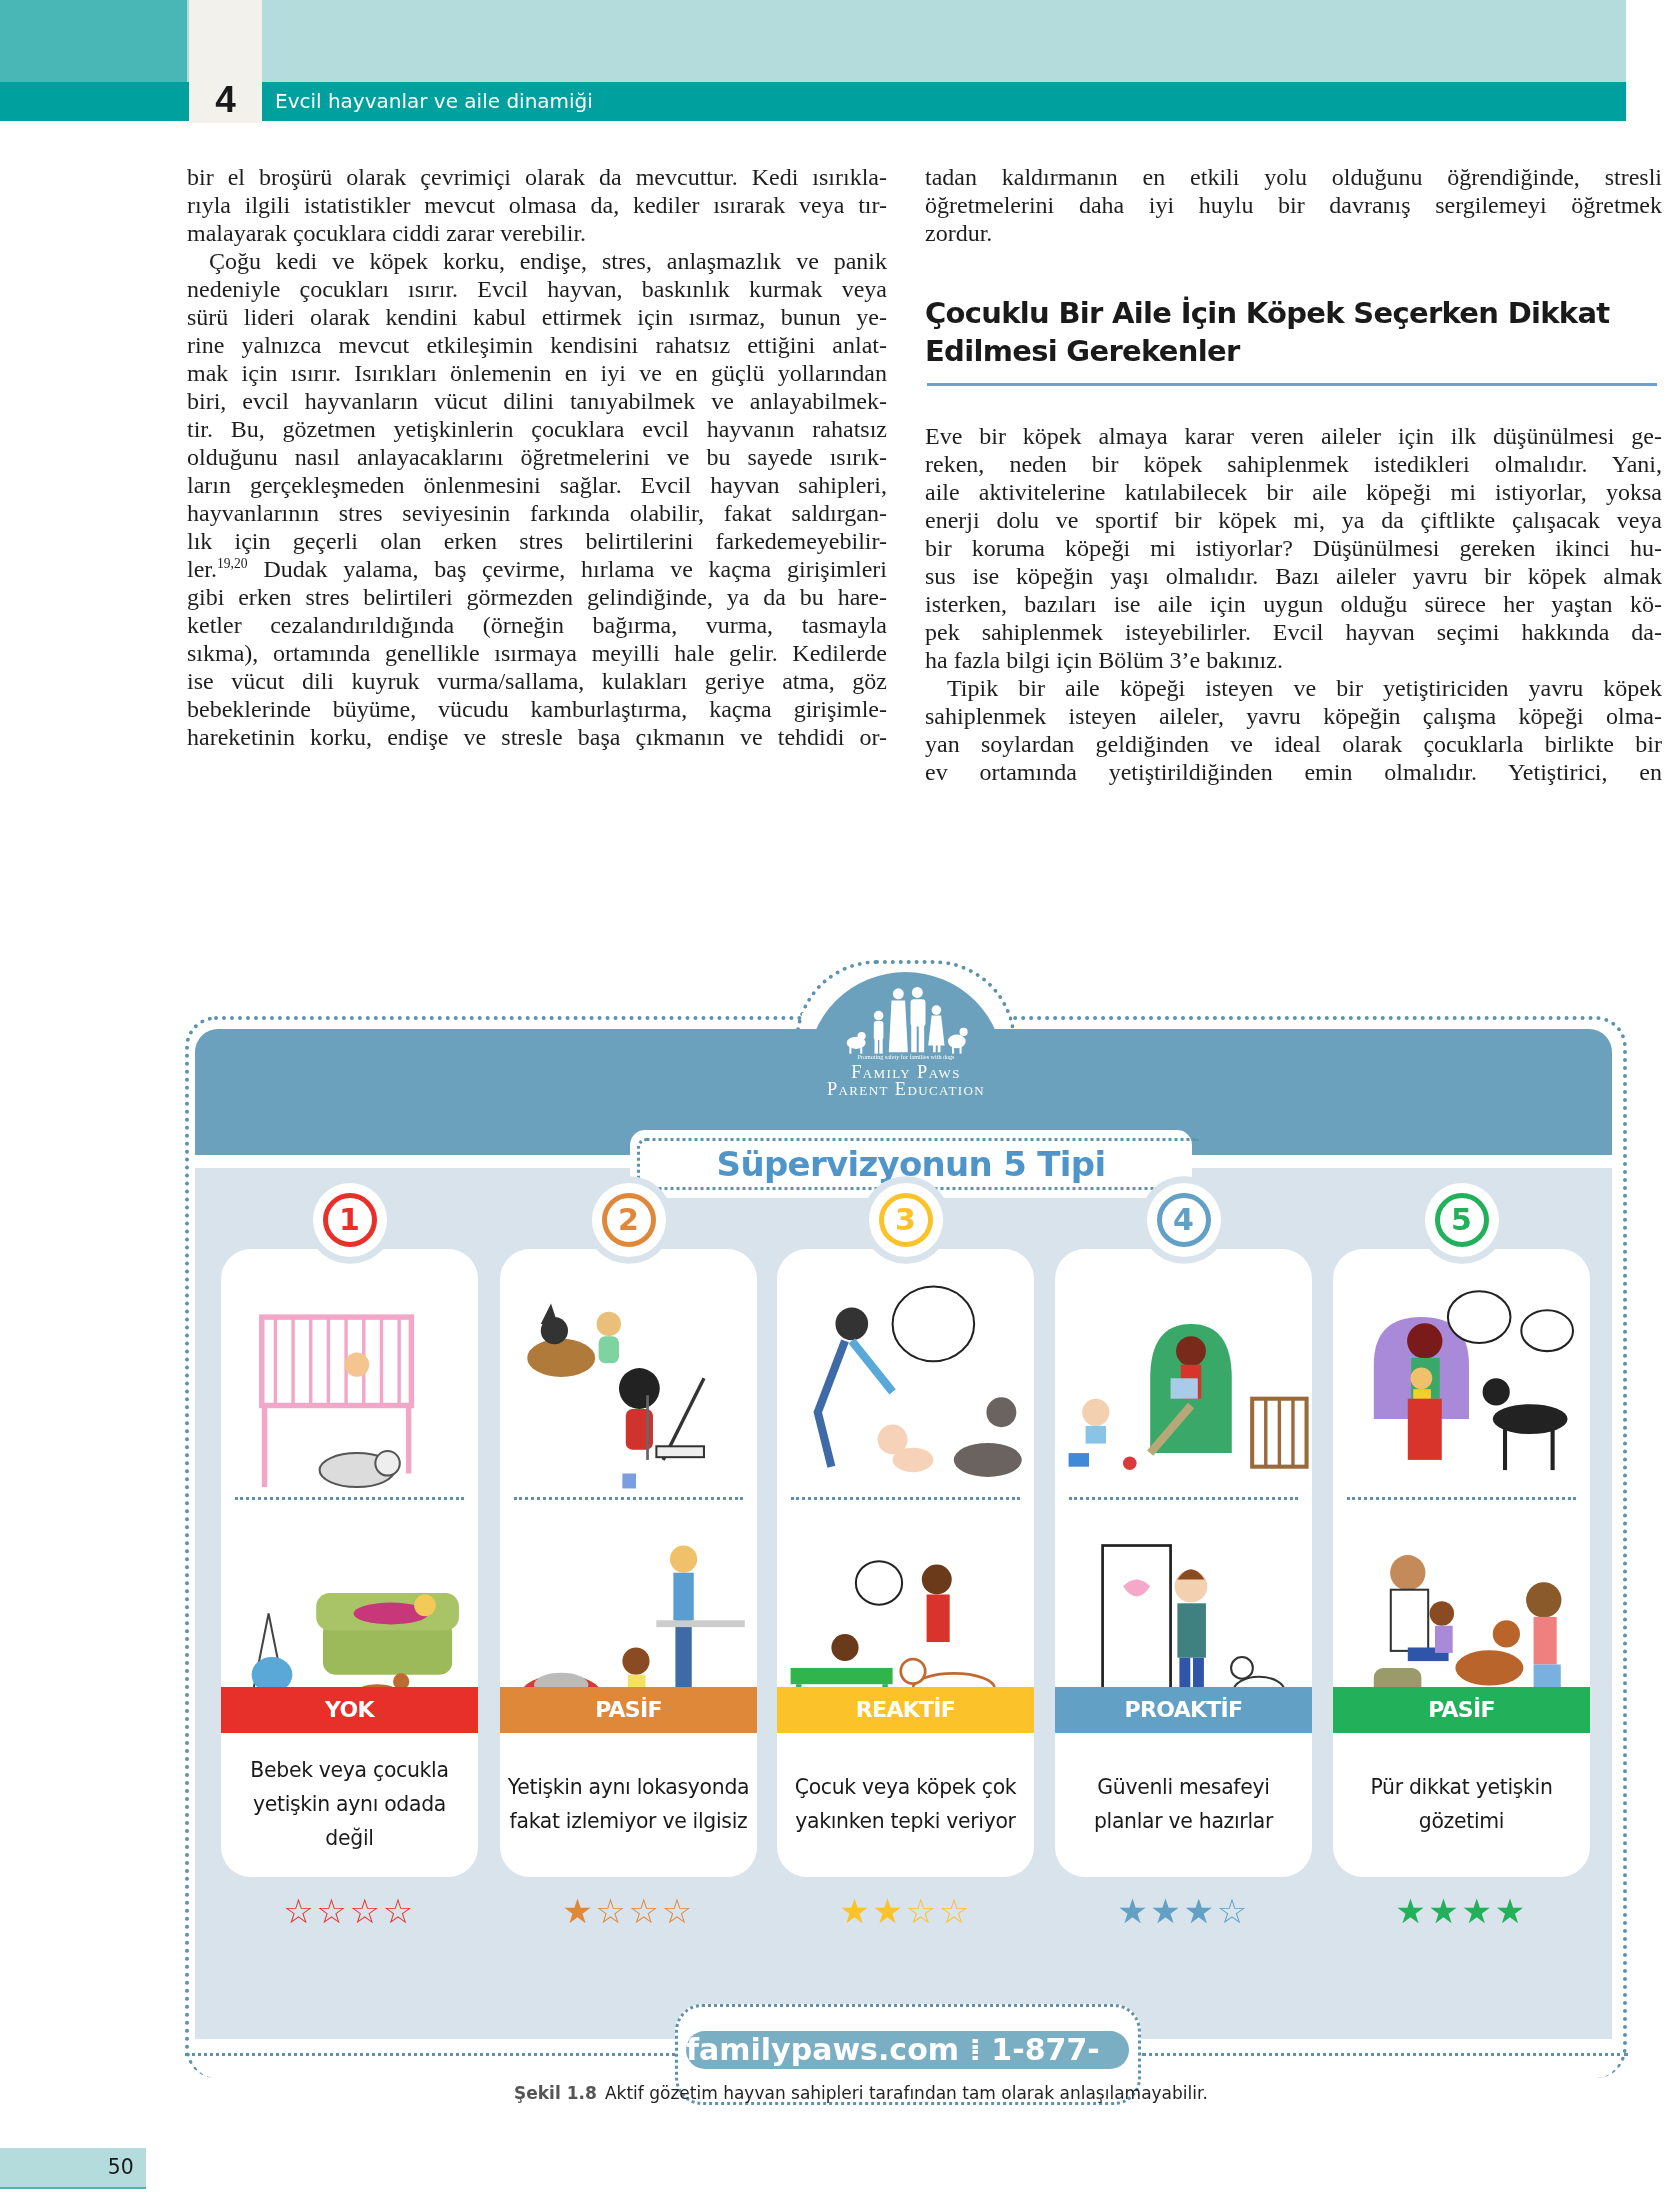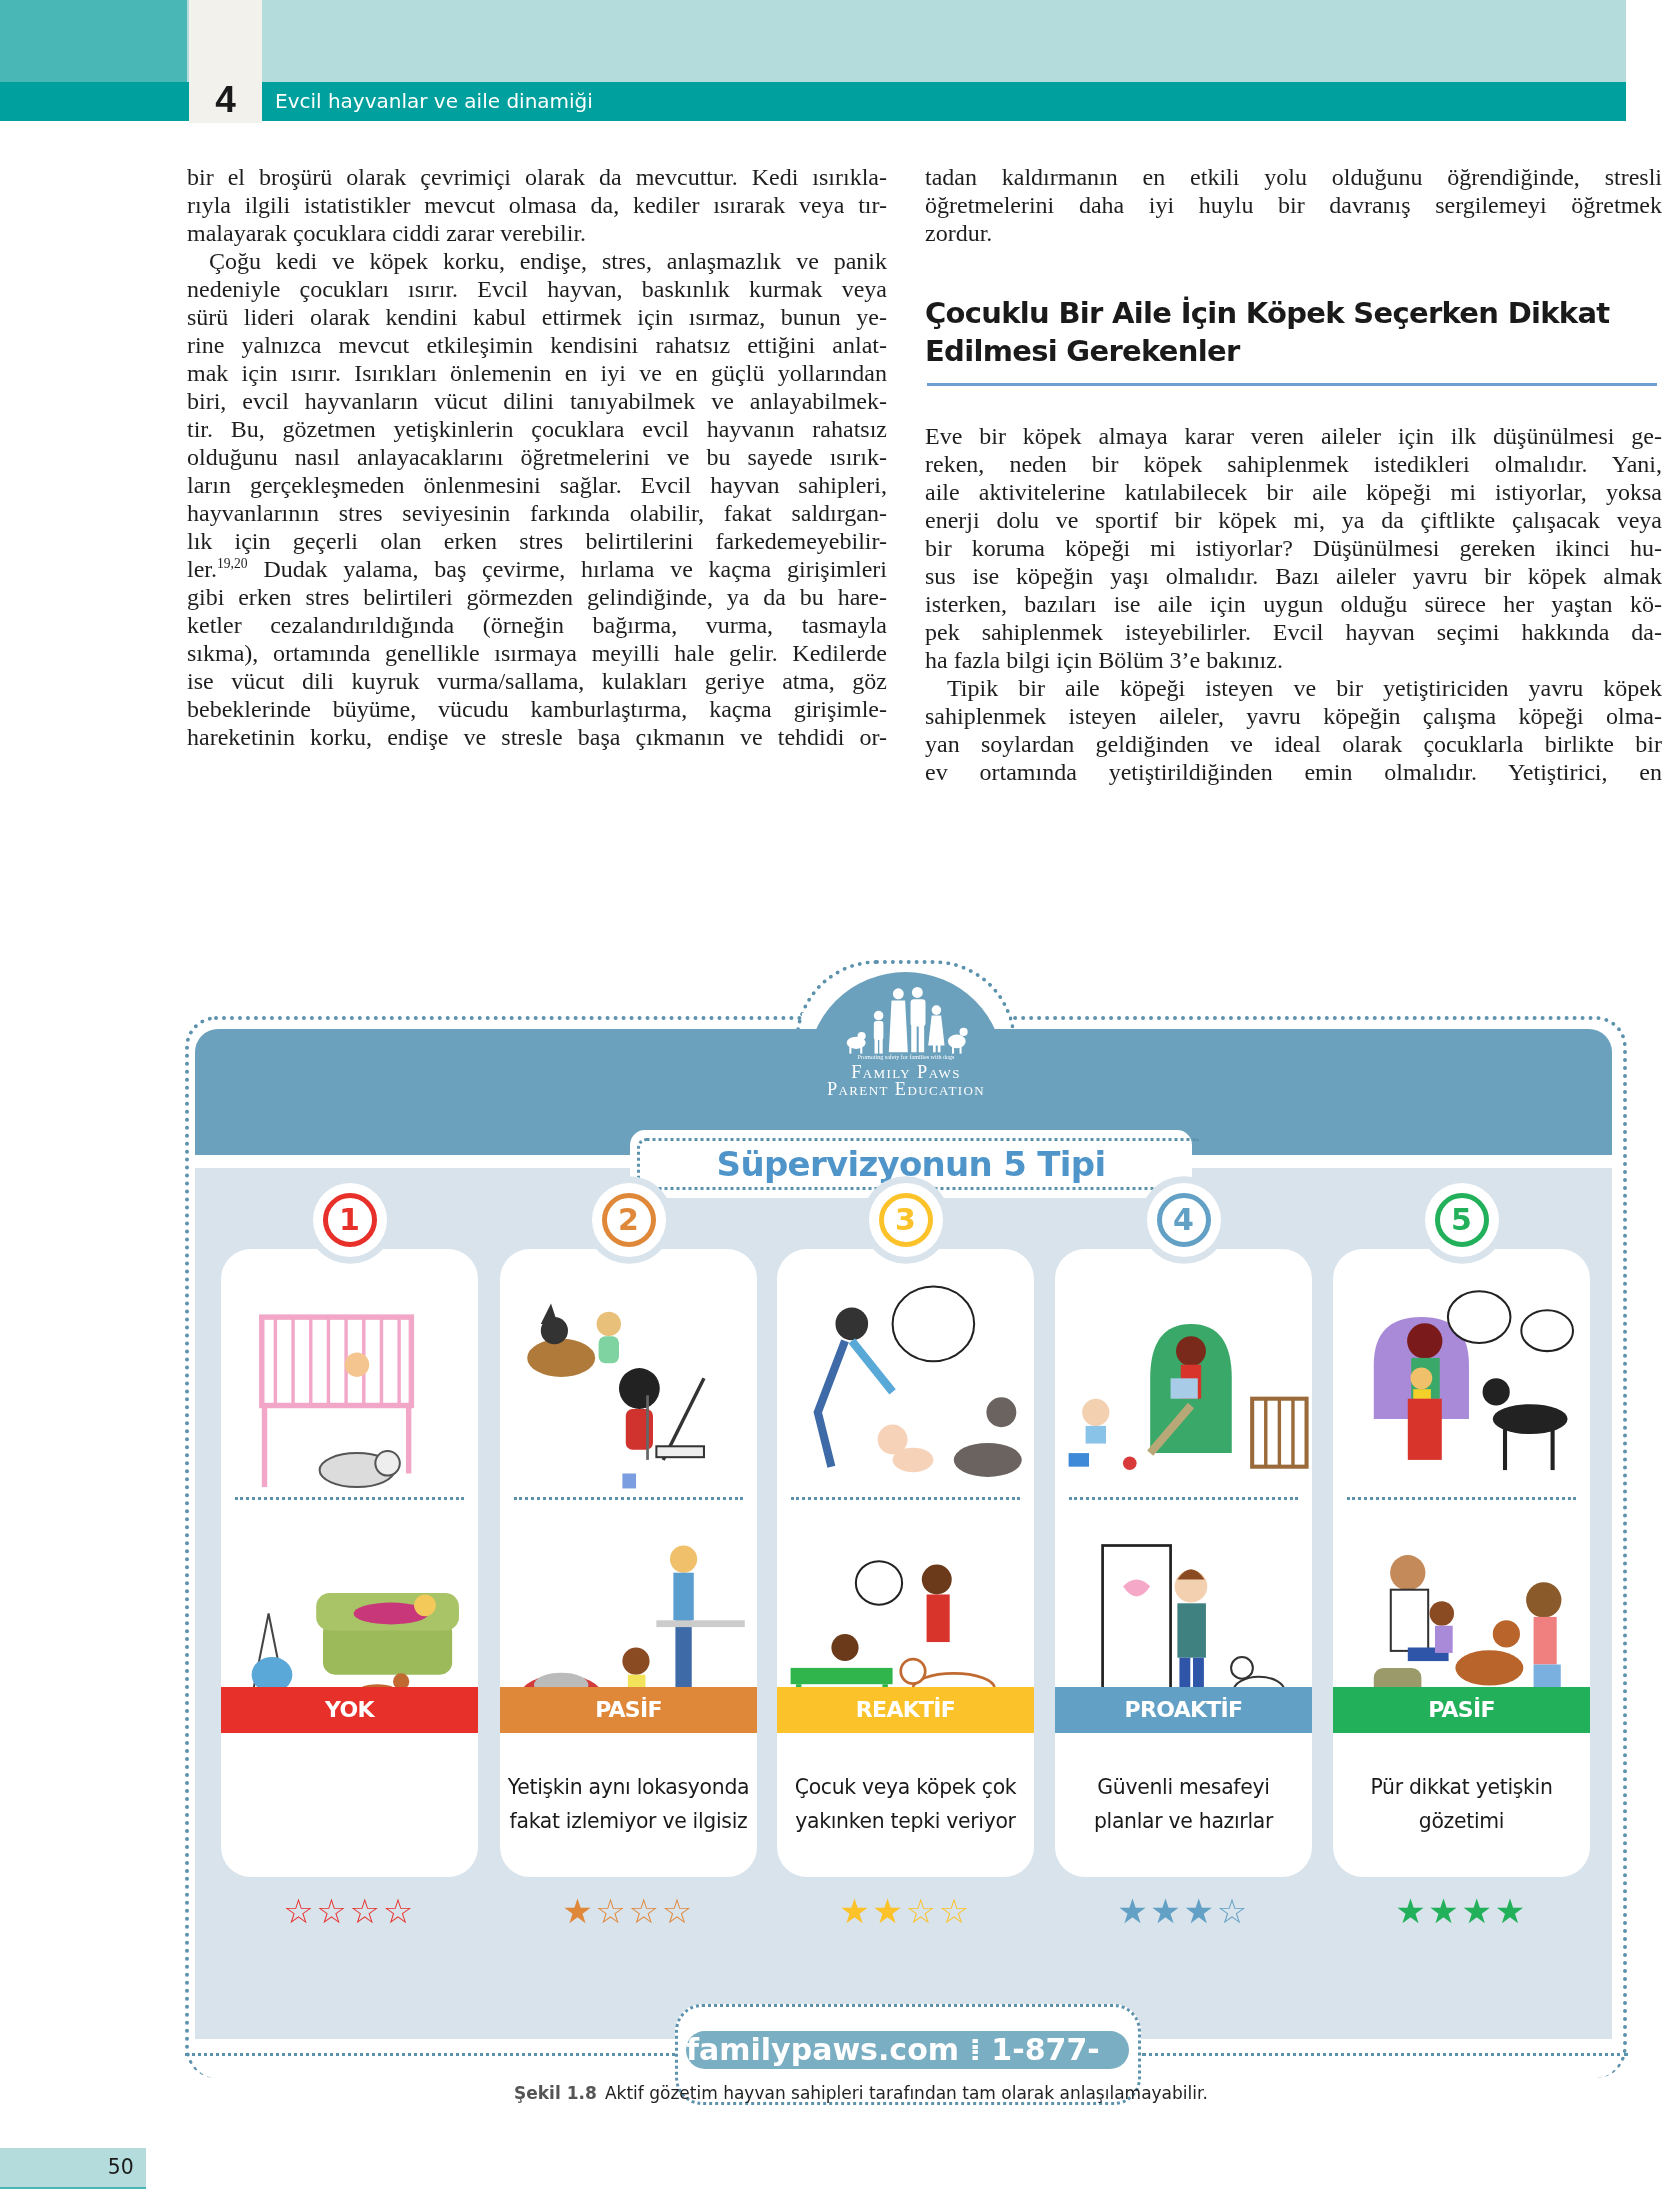--- a/index.html
+++ b/index.html
@@ -219,20 +219,23 @@
           <ellipse cx="250" cy="140" rx="55" ry="16" fill="#c8377a"></ellipse>
           <circle cx="300" cy="128" r="16" fill="#f3c95a"></circle>
           <path d="M40 290 L70 140 L100 290" fill="none" stroke="#444" stroke-width="3"></path>
           <ellipse cx="75" cy="230" rx="30" ry="26" fill="#5aa8d8"></ellipse>
           <ellipse cx="230" cy="260" rx="35" ry="16" fill="#c06a32"></ellipse>
           <rect x="205" y="265" width="5" height="45" fill="#c06a32"></rect>
           <rect x="250" y="265" width="5" height="45" fill="#c06a32"></rect>
           <circle cx="265" cy="240" r="12" fill="#c06a32"></circle>
         </svg>
         <div class="band" style="background:#e8302a">YOK</div>
+        <div class="desc">
+          <span>Bebek veya çocukla yetişkin aynı odada değil</span>
+        </div>
       </div>
       <div class="num-ring" style="left: 313px;">
         <div class="num-circle" style="border-color: rgb(232, 48, 42); color: rgb(232, 48, 42);">1</div>
       </div>
       <div class="stars" style="left: 221px;"><span style="color: rgb(232, 48, 42);">☆</span><span style="color: rgb(232, 48, 42);">☆</span><span style="color: rgb(232, 48, 42);">☆</span><span style="color: rgb(232, 48, 42);">☆</span></div>
       <div class="card" style="left: 500px;">
         <svg class="scene scene-top" viewBox="0 0 378 330">
           <ellipse cx="90" cy="120" rx="50" ry="28" fill="#b07a3a"></ellipse>
           <path d="M60 70 l15 -30 l10 30 z" fill="#333"></path>
           <circle cx="80" cy="80" r="20" fill="#333"></circle>

